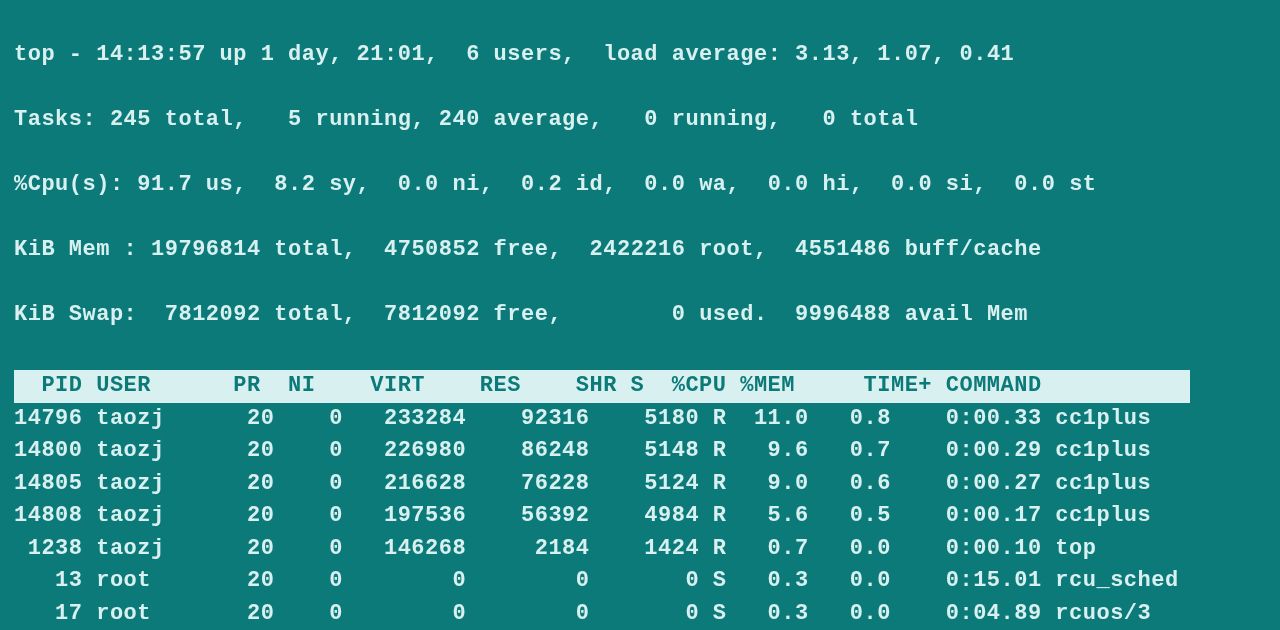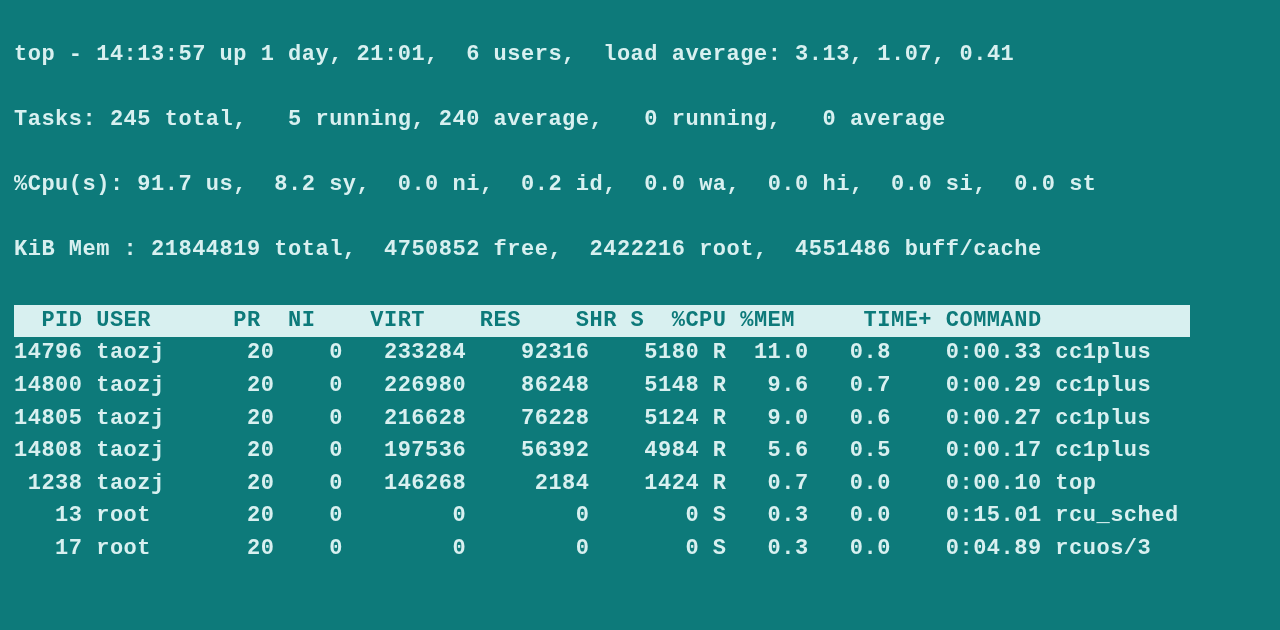--- a/index.html
+++ b/index.html
@@ -29,17 +29,18 @@
     margin-top: 6px;
     margin-bottom: 0;
   }
   .row { display: block; }
 </style>
 </head>
 <body>
 
 <div class="screen">
 <span class="row"><span>top - </span><span>14:13:57</span><span> up 1 day, 21:01,  6 users,  load average: </span><span>3.13, 1.07, 0.41</span></span>
-<span class="row"><span>Tasks: </span><span class="bold">245</span><span> total,   </span><span class="bold">5</span><span> running, </span><span class="bold">240</span><span> average,   </span><span class="bold">0</span><span> running,   </span><span class="bold">0</span><span> average</span></span>
+<span class="row"><span>Tasks: </span><span class="bold">245</span><span> total,   </span><span class="bold">5</span><span> running, </span><span class="bold">240</span><span> average,   </span><span class="bold">0</span><span> running,   </span><span class="bold">0</span><span> total</span></span>
 <span class="row"><span>%Cpu(s): </span><span class="bold">91.7</span><span> us,  </span><span class="bold">8.2</span><span> sy,  </span><span class="bold">0.0</span><span> ni,  </span><span class="bold">0.2</span><span> id,  </span><span class="bold">0.0</span><span> wa,  </span><span class="bold">0.0</span><span> hi,  </span><span class="bold">0.0</span><span> si,  </span><span class="bold">0.0</span><span> st</span></span>
-<span class="row"><span>KiB Mem : </span><span class="bold">21844819</span><span> total,  </span><span class="bold">4750852</span><span> free,  </span><span class="bold">2422216</span><span> root,  </span><span class="bold">4551486</span><span> buff/cache</span></span>
+<span class="row"><span>KiB Mem : </span><span class="bold">19796814</span><span> total,  </span><span class="bold">4750852</span><span> free,  </span><span class="bold">2422216</span><span> root,  </span><span class="bold">4551486</span><span> buff/cache</span></span>
+<span class="row"><span>KiB Swap:  </span><span class="bold">7812092</span><span> total,  </span><span class="bold">7812092</span><span> free,        </span><span class="bold">0</span><span> used.  </span><span class="bold">9996488</span><span> avail Mem</span></span>
 <span class="header-row">  PID USER      PR  NI    VIRT    RES    SHR S  %CPU %MEM     TIME+ COMMAND     </span><div id="proc-body"><span class="row">14796 taozj      20    0   233284    92316    5180 R  11.0   0.8    0:00.33 cc1plus</span><span class="row">14800 taozj      20    0   226980    86248    5148 R   9.6   0.7    0:00.29 cc1plus</span><span class="row">14805 taozj      20    0   216628    76228    5124 R   9.0   0.6    0:00.27 cc1plus</span><span class="row">14808 taozj      20    0   197536    56392    4984 R   5.6   0.5    0:00.17 cc1plus</span><span class="row"> 1238 taozj      20    0   146268     2184    1424 R   0.7   0.0    0:00.10 top</span><span class="row">   13 root       20    0        0        0       0 S   0.3   0.0    0:15.01 rcu_sched</span><span class="row">   17 root       20    0        0        0       0 S   0.3   0.0    0:04.89 rcuos/3</span></div>
 </div>
 
 </body></html>

